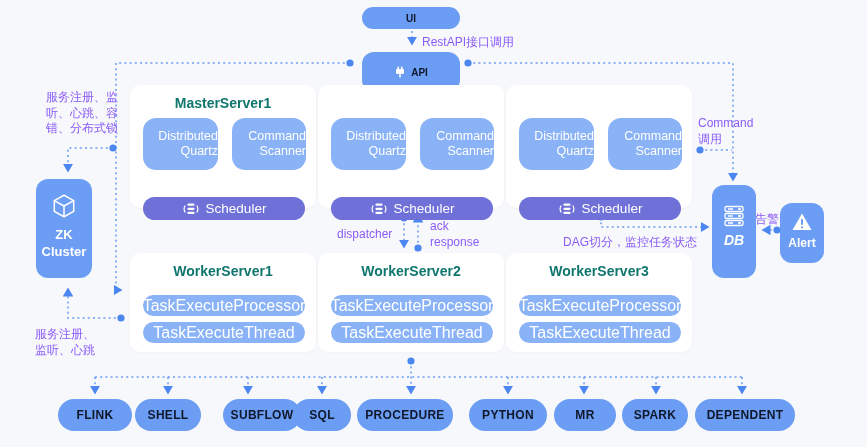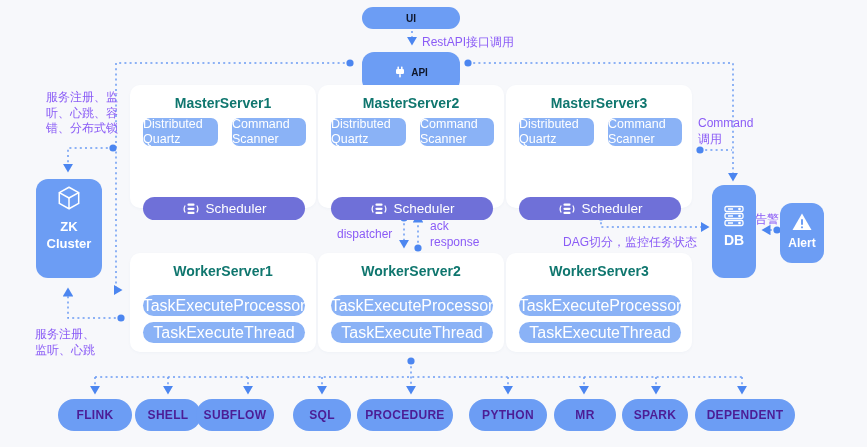--- a/index.html
+++ b/index.html
@@ -15,39 +15,39 @@
           justify-content:center; gap:5px; }
   .label { position:absolute; color:#8b5cf6; font-size:12px; line-height:15.5px; }
 
   .card { position:absolute; background:#ffffff; border-radius:10px;
           box-shadow:0 1px 3px rgba(60,90,160,0.04); width:186px; }
   .m-card { top:85px; height:123px; }
   .w-card { top:253px; height:99px; }
   .card-title { position:absolute; width:100%; top:10px; text-align:center;
                 color:#0f766e; font-size:14px; font-weight:bold; }
 
-  .subbox { position:absolute; top:33px; width:75px; height:28px; background:#8ab2f6;
-            border-radius:7px; color:#fff; font-size:12.5px; line-height:15px;
-            display:flex; align-items:center; justify-content:center; text-align:left; }
+  .subbox { position:absolute; top:33px; width:75px; height:52px; background:#8ab2f6;
+            border-radius:13px; color:#fff; font-size:12.5px; line-height:15px;
+            display:flex; align-items:center; justify-content:center; text-align:right; }
   .subbox.left { left:13px; }
   .subbox.right { left:102px; width:74px; }
   .sched { position:absolute; left:13px; top:112px; width:162px; height:23px;
            background:#6f70d8; border-radius:12px; color:#fff; font-size:13.5px;
            display:flex; align-items:center; justify-content:center; gap:6px; }
 
   .w-pill { position:absolute; left:13px; width:162px; height:21px; background:#8ab2f6;
             border-radius:11px; color:#fff; font-size:16px; display:flex;
             align-items:center; justify-content:center; }
 
   .side-box { position:absolute; background:#6c9df4; border-radius:12px; color:#fff;
               display:flex; flex-direction:column; align-items:center; }
   .side-box .bx-label { font-weight:bold; font-size:13px; line-height:17px; text-align:center; }
 
   .task { position:absolute; top:399px; height:32px; background:#6c9df4; border-radius:16px;
-          color:#4c1d95; font-size:12px; font-weight:bold; letter-spacing:0.3px;
+          color:#0f172a; font-size:12px; font-weight:bold; letter-spacing:0.3px;
           display:flex; align-items:center; justify-content:center; }
 </style>
 </head>
 <body>
 
 <div id="stage">
 
   <svg id="wires" viewBox="0 0 867 447">
     <defs>
       <marker id="arr" markerWidth="7" markerHeight="7" refX="5" refY="3.5" orient="auto">
@@ -113,21 +113,21 @@
         <rect x="2" y="3" width="8" height="5" rx="1.2" fill="#fff"></rect>
         <rect x="5.2" y="8" width="1.6" height="3.4" rx="0.7" fill="#fff"></rect>
       </svg>
     </span>
     <span>API</span>
   </div>
 
   <div class="label" style="left:30px; top:90px; width:82px;margin-left:16px;">服务注册、监听、心跳、容错、分布式锁</div>
   <div class="label" style="left:35px; top:327px; width:64px;">服务注册、监听、心跳</div>
 
-  <div class="side-box" style="left:36px; top:179px; width:66px; height:99px; padding-top:5px;">
+  <div class="side-box" style="left:36px; top:179px; width:56px; height:99px; padding-top:13px;">
     <span style="display:flex; margin-bottom:6px;">
       <svg width="28" height="28" viewBox="0 0 26 26" fill="none" stroke="#fff" stroke-width="1.4" stroke-linejoin="round">
         <path d="M13 3 L22 8 L13 13 L4 8 Z"></path>
         <path d="M4 8 V18 L13 23 V13"></path>
         <path d="M22 8 V18 L13 23"></path>
       </svg>
     </span>
     <span class="bx-label">ZK</span>
     <span class="bx-label">Cluster</span>
   </div>
@@ -144,39 +144,37 @@
           <rect x="5.4" y="1.6" width="7.2" height="2.2" rx="1.1" fill="#fff" stroke="none"></rect>
           <rect x="5.4" y="5.7" width="7.2" height="2.2" rx="1.1" fill="#fff" stroke="none"></rect>
           <rect x="5.4" y="9.8" width="7.2" height="2.2" rx="1.1" fill="#fff" stroke="none"></rect>
         </svg>
       </span>
       <span>Scheduler</span>
     </div>
   </div>
 
   <div class="card m-card" style="left:318px;">
-    <div class="card-title">MasterServer2</div>
     <div class="subbox left">Distributed Quartz</div>
     <div class="subbox right">Command Scanner</div>
     <div class="sched">
       <span style="display:flex;">
         <svg width="18" height="14" viewBox="0 0 18 14" fill="none" stroke="#fff" stroke-width="1.2">
           <path d="M3.2 3.5 Q1 7 3.2 10.5"></path>
             <path d="M14.8 3.5 Q17 7 14.8 10.5"></path>
           <rect x="5.4" y="1.6" width="7.2" height="2.2" rx="1.1" fill="#fff" stroke="none"></rect>
           <rect x="5.4" y="5.7" width="7.2" height="2.2" rx="1.1" fill="#fff" stroke="none"></rect>
           <rect x="5.4" y="9.8" width="7.2" height="2.2" rx="1.1" fill="#fff" stroke="none"></rect>
         </svg>
       </span>
       <span>Scheduler</span>
     </div>
   </div>
 
   <div class="card m-card" style="left:506px;">
-    <div class="card-title">MasterServer3</div>
     <div class="subbox left">Distributed Quartz</div>
     <div class="subbox right">Command Scanner</div>
     <div class="sched">
       <span style="display:flex;">
         <svg width="18" height="14" viewBox="0 0 18 14" fill="none" stroke="#fff" stroke-width="1.2">
           <path d="M3.2 3.5 Q1 7 3.2 10.5"></path>
             <path d="M14.8 3.5 Q17 7 14.8 10.5"></path>
           <rect x="5.4" y="1.6" width="7.2" height="2.2" rx="1.1" fill="#fff" stroke="none"></rect>
           <rect x="5.4" y="5.7" width="7.2" height="2.2" rx="1.1" fill="#fff" stroke="none"></rect>
           <rect x="5.4" y="9.8" width="7.2" height="2.2" rx="1.1" fill="#fff" stroke="none"></rect>
@@ -216,37 +214,37 @@
       <svg width="22" height="22" viewBox="0 0 22 22" fill="none" stroke="#fff" stroke-width="1.3">
         <rect x="2" y="1.5" width="18" height="5" rx="1.4"></rect>
         <rect x="2" y="8.5" width="18" height="5" rx="1.4"></rect>
         <rect x="2" y="15.5" width="18" height="5" rx="1.4"></rect>
         <path d="M5 4 H10 M5 11 H10 M5 18 H10"></path>
         <circle cx="16.5" cy="4" r="0.7" fill="#fff"></circle>
           <circle cx="16.5" cy="11" r="0.7" fill="#fff"></circle>
           <circle cx="16.5" cy="18" r="0.7" fill="#fff"></circle>
       </svg>
     </span>
-    <span class="bx-label" style="font-size:14px;">DB</span>
+    <span class="bx-label" style="font-size:14px;font-style:italic;">DB</span>
   </div>
 
   <div class="side-box" style="left:780px; top:203px; width:44px; height:60px; padding-top:9px;">
     <span style="display:flex; margin-bottom:3px;">
       <svg width="22" height="20" viewBox="0 0 22 20">
         <path d="M11 1.5 L20.5 18 H1.5 Z" fill="#fff"></path>
         <rect x="10" y="7" width="2" height="6" rx="1" fill="#6c9df4"></rect>
         <circle cx="11" cy="15.3" r="1.1" fill="#6c9df4"></circle>
       </svg>
     </span>
     <span class="bx-label" style="font-size:12px;">Alert</span>
   </div>
 
   <div class="task" style="left:58px;  width:74px;">FLINK</div>
   <div class="task" style="left:135px; width:66px;">SHELL</div>
-  <div class="task" style="left:196px; width:78px;text-align:right;">SUBFLOW</div>
+  <div class="task" style="left:223px; width:78px;text-align:right;">SUBFLOW</div>
   <div class="task" style="left:293px; width:58px;">SQL</div>
   <div class="task" style="left:357px; width:96px;">PROCEDURE</div>
   <div class="task" style="left:554px; width:62px;">MR</div>
   <div class="task" style="left:469px; width:78px;">PYTHON</div>
   <div class="task" style="left:622px; width:66px;">SPARK</div>
   <div class="task" style="left:695px; width:100px;">DEPENDENT</div>
 
 </div>
 
 </body></html>

